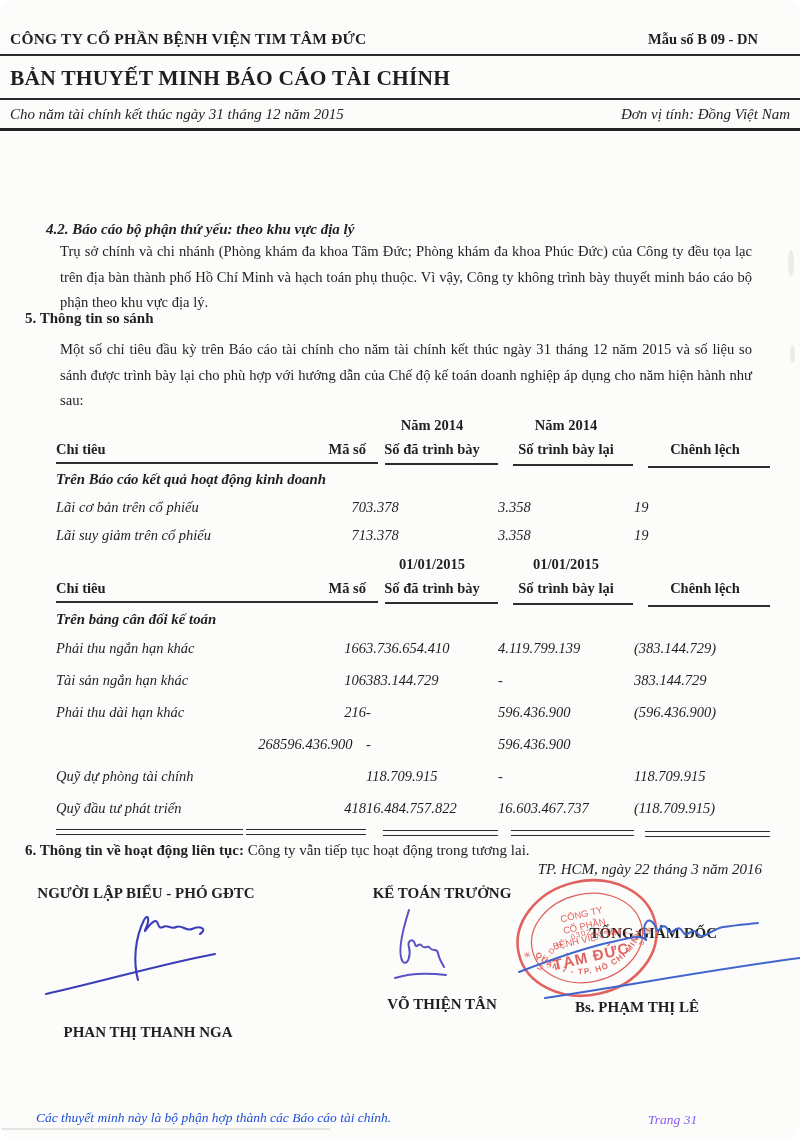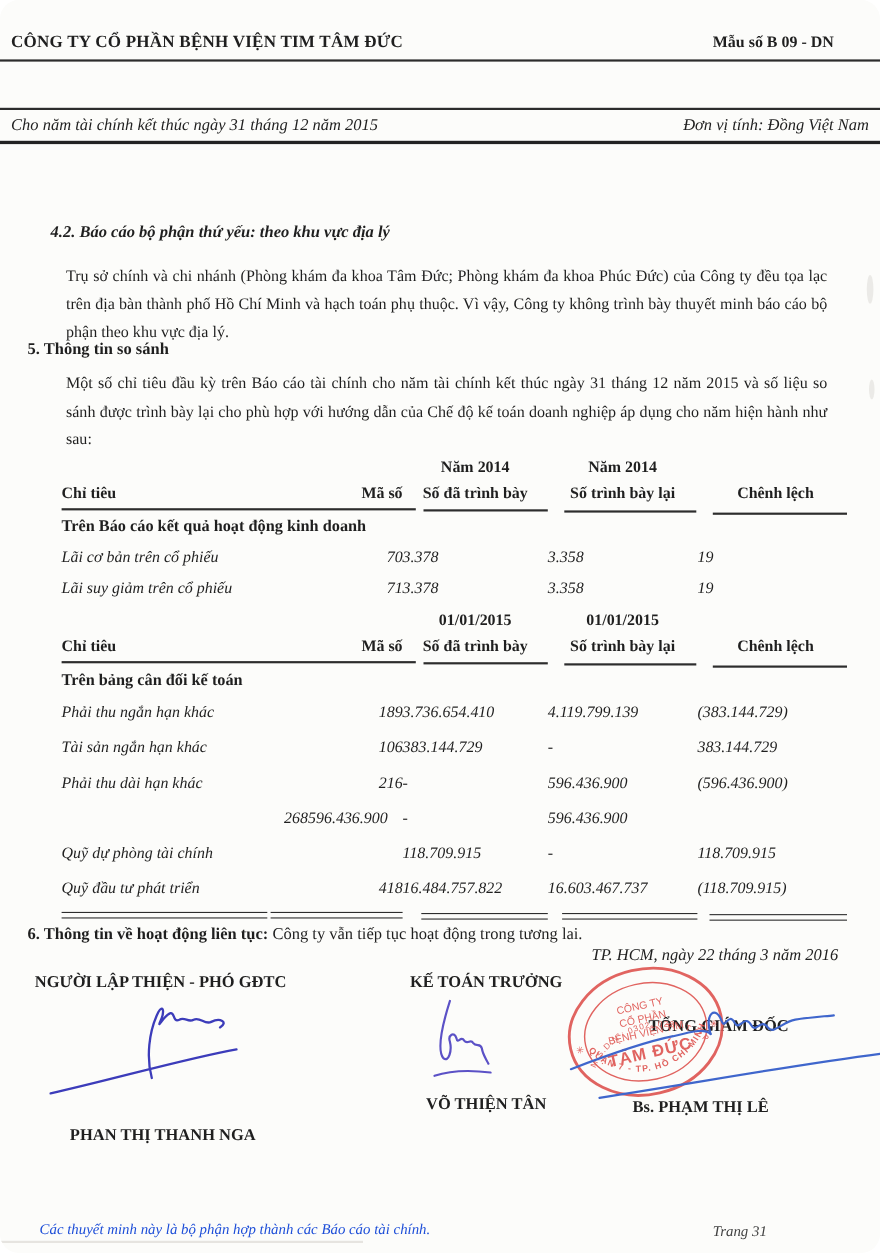--- a/index.html
+++ b/index.html
@@ -14,47 +14,48 @@
   .hline{position:absolute;background:#2c2c2c;height:1.6px;}
   .thickline{position:absolute;background:#222;height:2.6px;}
   .rule{position:absolute;background:#2d2d2d;height:1.5px;}
   .drule{position:absolute;height:3.5px;border-top:1.4px solid #2d2d2d;border-bottom:1.4px solid #2d2d2d;}
   .company{font-weight:bold;font-size:15.5px;letter-spacing:.2px;}
   .formno{font-weight:bold;font-size:14.5px;}
   .doctitle{font-weight:bold;font-size:21.5px;letter-spacing:.2px;}
   .subt{font-style:italic;font-size:15px;}
   .h-bold{font-weight:bold;font-size:15px;}
   .h-reg{font-weight:normal;font-size:15px;}
-  .h-bi{font-weight:bold;font-style:italic;font-size:15px;}
+  .h-bi{font-weight:bold;font-style:italic;font-size:15px;margin-top:18px;}
   .para{font-size:14.6px;line-height:25.5px;text-align:justify;}
   .trow{position:absolute;left:56px;width:720px;display:grid;
         grid-template-columns:224px 86px 132px 136px 142px;font-size:14.5px;}
   .trow .c-lab{text-align:left;}
   .trow .c-code{text-align:right;}
   .trow .c-num{padding-right:5px;}
   .thead{font-weight:bold;}
   .tgroup{font-weight:bold;}
-  .tsec{font-weight:bold;}
+  .tsec{font-weight:bold;font-style:italic;}
   .tdata{font-style:italic;}
   .sigtitle{font-weight:bold;font-size:15px;text-align:center;}
   .signame{font-weight:bold;font-size:15px;text-align:center;}
   .dateline{font-style:italic;font-size:15px;text-align:right;}
   .footnote{font-style:italic;font-size:13.5px;color:#1d4ed8;}
-  .pageno{font-style:italic;font-size:13.5px;color:#404040;}
+  .pageno{font-style:italic;font-size:13.5px;color:#8b5cf6;}
   .smudge{position:absolute;background:#e4e2de;border-radius:50%;opacity:.7;}
 </style>
 </head>
 <body>
 
 <div class="page">
 
   <div class="abs company" style="left:10px;top:30px;">CÔNG TY CỔ PHẦN BỆNH VIỆN TIM TÂM ĐỨC</div>
   <div class="abs formno" style="left:648px;top:31px;">Mẫu số B 09 - DN</div>
   <div class="hline" style="left:0;top:54px;width:800px;"></div>
 
+  <div class="abs doctitle" style="left:10px;top:66px;">BẢN THUYẾT MINH BÁO CÁO TÀI CHÍNH</div>
   <div class="hline" style="left:0;top:98px;width:800px;"></div>
 
   <div class="abs subt" style="left:10px;top:106px;">Cho năm tài chính kết thúc ngày 31 tháng 12 năm 2015</div>
   <div class="abs subt" style="left:460px;top:106px;width:330px;text-align:right;">Đơn vị tính: Đồng Việt Nam</div>
   <div class="thickline" style="left:0;top:128px;width:800px;"></div>
 
   <div class="abs h-bi" style="left:46px;top:203px;">4.2. Báo cáo bộ phận thứ yếu: theo khu vực địa lý</div>
   <div class="abs para" style="left:60px;top:239px;width:692px;">Trụ sở chính và chi nhánh (Phòng khám đa khoa Tâm Đức; Phòng khám đa khoa Phúc Đức) của Công ty đều tọa lạc trên địa bàn thành phố Hồ Chí Minh và hạch toán phụ thuộc. Vì vậy, Công ty không trình bày thuyết minh báo cáo bộ phận theo khu vực địa lý.</div>
 
   <div class="abs h-bold" style="left:25px;top:310px;">5. Thông tin so sánh</div>
@@ -112,21 +113,21 @@
   </div>
   <div class="rule" style="left:56px;top:601px;width:322px;"></div>
   <div class="rule" style="left:385px;top:602px;width:113px;"></div>
   <div class="rule" style="left:513px;top:603px;width:120px;"></div>
   <div class="rule" style="left:648px;top:605px;width:122px;"></div>
 
   <div class="abs tsec" style="left:56px;top:611px;font-size:14.8px;">Trên bảng cân đối kế toán</div>
 
   <div class="trow tdata" style="top:640px;">
     <span class="c-lab">Phải thu ngắn hạn khác</span>
-    <span class="c-code">189</span>
+    <span class="c-code">166</span>
     <span class="c-num">3.736.654.410</span>
     <span class="c-num">4.119.799.139</span>
     <span class="c-num">(383.144.729)</span>
   </div>
   <div class="trow tdata" style="top:672px;">
     <span class="c-lab">Tài sản ngắn hạn khác</span>
     <span class="c-code">106</span>
     <span class="c-num">383.144.729</span>
     <span class="c-num">-</span>
     <span class="c-num">383.144.729</span>
@@ -164,21 +165,21 @@
   <div class="drule" style="left:383px;top:830px;width:115px;"></div>
   <div class="drule" style="left:511px;top:830px;width:123px;"></div>
   <div class="drule" style="left:645px;top:831px;width:125px;"></div>
 
   <div class="abs" style="left:25px;top:841px;">
     <span class="h-bold">6. Thông tin về hoạt động liên tục:</span><span class="h-reg"> Công ty vẫn tiếp tục hoạt động trong tương lai.</span>
   </div>
 
   <div class="abs dateline" style="left:462px;top:861px;width:300px;">TP. HCM, ngày 22 tháng 3 năm 2016</div>
 
-  <div class="abs sigtitle" style="left:26px;top:885px;width:240px;">NGƯỜI LẬP THIỆN - PHÓ GĐTC</div>
+  <div class="abs sigtitle" style="left:26px;top:885px;width:240px;">NGƯỜI LẬP BIỂU - PHÓ GĐTC</div>
   <div class="abs sigtitle" style="left:362px;top:885px;width:160px;">KẾ TOÁN TRƯỞNG</div>
   <div class="abs sigtitle" style="left:557px;top:925px;width:160px;text-align:right;">TỔNG GIÁM ĐỐC</div>
 
   <svg class="abs" style="left:477px;top:848px;" width="220" height="185" viewBox="0 0 220 185">
     <g transform="translate(110,90) rotate(-13)" fill="#dd4f4b" opacity="0.88">
       <ellipse cx="0" cy="0" rx="70" ry="57" fill="none" stroke="#dd4f4b" stroke-width="2.6"></ellipse>
       <ellipse cx="0" cy="0" rx="56" ry="44" fill="none" stroke="#dd4f4b" stroke-width="1.3"></ellipse>
       <defs>
         <path id="arcTop" d="M -52 22 A 60 50 0 0 1 52 22"></path>
         <path id="arcBot" d="M -54 6 A 60 52 0 0 0 54 6"></path>

